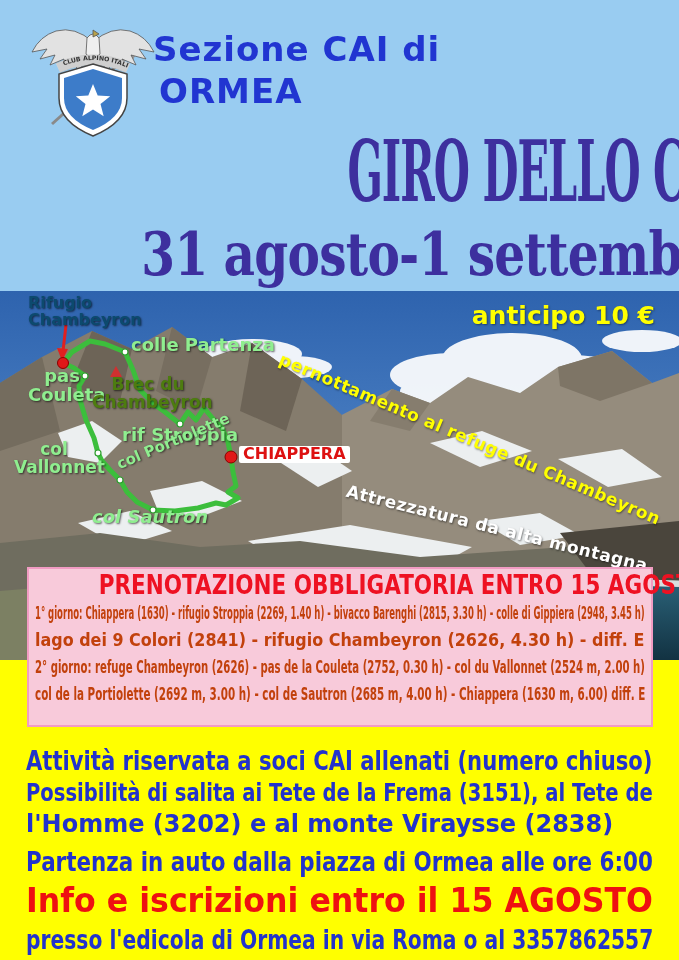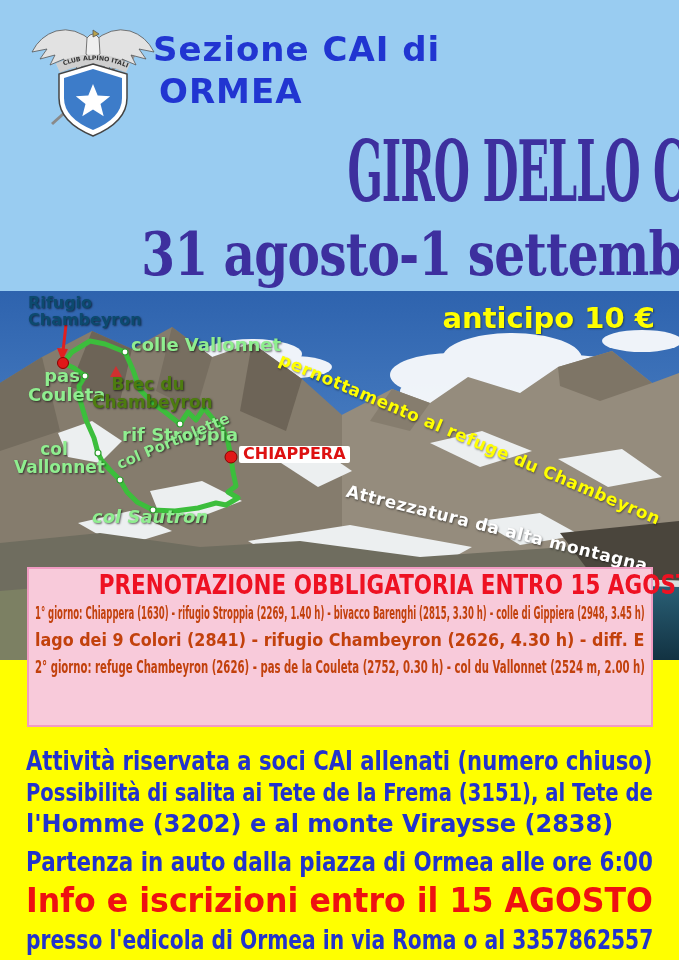--- a/index.html
+++ b/index.html
@@ -16,21 +16,21 @@
        font-family:"DejaVu Serif",serif;font-weight:bold;color:#3d2f9e;
        font-size:84px;line-height:92px;letter-spacing:-2px;}
   .dates-wrap{position:absolute;top:219px;left:72px;width:595px;text-align:center;}
   .dates-wrap span{display:inline-block;white-space:nowrap;
        font-family:"DejaVu Serif",serif;font-weight:bold;color:#3d2f9e;
        font-size:60px;line-height:70px;letter-spacing:-1px;}
   
   .photo{position:absolute;top:291px;left:0;width:679px;height:369px;overflow:hidden;}
   .photo svg{position:absolute;left:0;top:0;}
   .anticipo{position:absolute;top:10px;right:24px;color:#ffff00;font-weight:bold;
-       font-size:29px;text-shadow:1px 1px 2px rgba(0,0,0,.4);}
+       font-size:25px;text-shadow:1px 1px 2px rgba(0,0,0,.4);}
   .diag{position:absolute;white-space:nowrap;font-weight:bold;}
   .diag-y{left:284px;top:58px;font-size:17px;color:#ffff00;letter-spacing:.5px;
        transform:rotate(23deg);transform-origin:left top;
        text-shadow:1px 1px 2px rgba(0,0,0,.45);}
   .diag-w{left:349px;top:190px;font-size:17px;color:#ffffff;letter-spacing:.5px;
        transform:rotate(14deg);transform-origin:left top;
        text-shadow:1px 1px 2px rgba(0,0,0,.5);}
   .lbl{position:absolute;font-weight:bold;white-space:pre-line;line-height:1.05;
        text-shadow:1px 1px 2px rgba(0,0,0,.6);}
   .lbl-green{color:#8fee8f;}
@@ -182,40 +182,41 @@
       <circle cx="63" cy="72" r="5.5" fill="#e01818" stroke="#8b0000" stroke-width="1"></circle>
       <circle cx="231" cy="166" r="6" fill="#e01818" stroke="#8b0000" stroke-width="1"></circle>
     </svg>
 
     <div class="anticipo">anticipo 10 €</div>
     <div class="diag diag-y">pernottamento al refuge du Chambeyron</div>
     <div class="diag diag-w">Attrezzatura da alta montagna</div>
 
     <div class="lbl lbl-rifugio">Rifugio
 Chambeyron</div>
-    <div class="lbl lbl-green lbl-gippiera">colle Vallonnet</div>
+    <div class="lbl lbl-green lbl-gippiera">colle Partenza</div>
     <div class="lbl lbl-green lbl-couleta">pas
 Couleta</div>
     <div class="lbl lbl-brec">Brec du
 Chambeyron</div>
     <div class="lbl lbl-green lbl-stroppia">rif Stroppia</div>
     <div class="lbl lbl-green lbl-vallonnet">col
 Vallonnet</div>
     <div class="lbl lbl-green lbl-portiolette">col Portiolette</div>
     <div class="lbl lbl-chiappera">CHIAPPERA</div>
     <div class="lbl lbl-green lbl-sautron">col Sautron</div>
   </div>
 
   <div class="booking">
     <div class="bk-title">
       <span class="fit-c" style="transform-origin: center center; transform: scaleX(0.827);">PRENOTAZIONE OBBLIGATORIA ENTRO 15 AGOSTO</span>
     </div>
     <div class="itin"><span class="fit-x" style="transform-origin: left center; transform: scaleX(0.5);">1° giorno: Chiappera (1630) - rifugio Stroppia (2269, 1.40 h) - bivacco Barenghi (2815, 3.30 h) - colle di Gippiera (2948, 3.45 h)</span></div>
     <div class="itin"><span class="fit-x" style="transform-origin: left center; transform: scaleX(0.938);">lago dei 9 Colori (2841) - rifugio Chambeyron (2626, 4.30 h) - diff. E</span></div>
     <div class="itin"><span class="fit-x" style="transform-origin: left center; transform: scaleX(0.596);">2° giorno: refuge Chambeyron (2626) - pas de la Couleta (2752, 0.30 h) - col du Vallonnet (2524 m, 2.00 h)</span></div>
+    <div class="itin"><span class="fit-x" style="transform-origin: left center; transform: scaleX(0.609);">col de la Portiolette (2692 m, 3.00 h) - col de Sautron (2685 m, 4.00 h) - Chiappera (1630 m, 6.00) diff. E</span></div>
   </div>
 
   <div class="info">
     <div class="ln-members"><span class="fit-x" style="transform-origin: left center; transform: scaleX(0.813);">Attività riservata a soci CAI allenati (numero chiuso)</span></div>
     <div class="ln-asc"><span class="fit-x" style="transform-origin: left center; transform: scaleX(0.815);">Possibilità di salita ai Tete de la Frema (3151), al Tete de</span></div>
     <div class="ln-asc"><span class="fit-x">l'Homme (3202) e al monte Viraysse (2838)</span></div>
     <div class="ln-depart"><span class="fit-x" style="transform-origin: left center; transform: scaleX(0.794);">Partenza in auto dalla piazza di Ormea alle ore 6:00</span></div>
     <div class="ln-reg"><span class="fit-x" style="transform-origin: left center; transform: scaleX(0.93);">Info e iscrizioni entro il 15 AGOSTO</span></div>
     <div class="ln-contact"><span class="fit-x" style="transform-origin: left center; transform: scaleX(0.751);">presso l'edicola di Ormea in via Roma o al 3357862557</span></div>
   </div>

